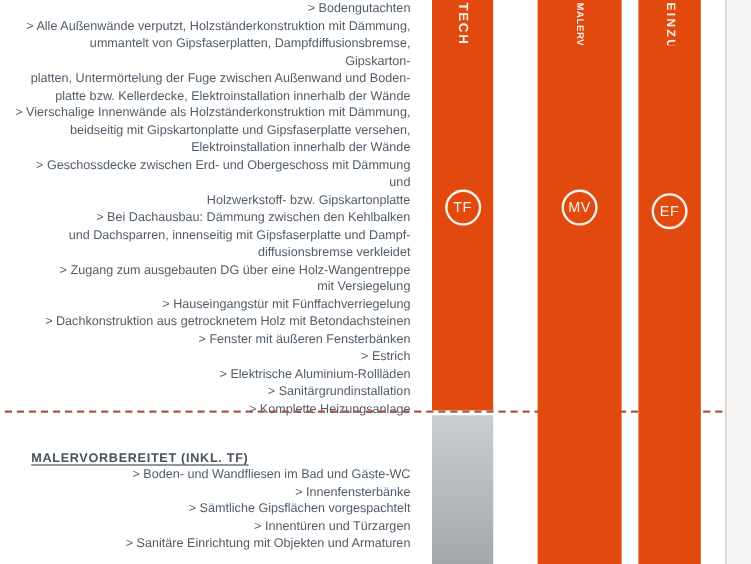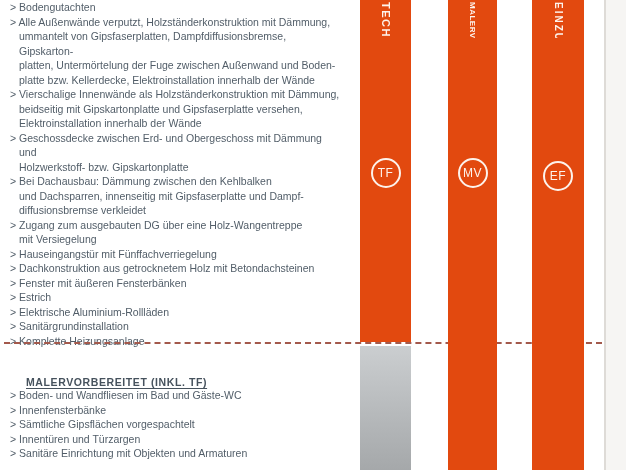--- a/index.html
+++ b/index.html
@@ -2,36 +2,36 @@
 <html><head>
 <meta charset="utf-8">
 <style>
   html,body { margin:0; padding:0; background:#ffffff; }
   .page {
     position:relative; width:626px; height:470px; background:#ffffff;
     overflow:hidden; font-family:"Liberation Sans", sans-serif;
   }
   
   .list { position:absolute; left:10px; width:332px; color:#515d68;
-          font-size:10.5px; line-height:14.5px; }
+          font-size:10.5px; line-height:14.5px;text-align:right; }
   .list .item { padding-left:9px; text-indent:-9px; white-space:pre-line; }
   .list1 { top:0px; }
   .list2 { top:388px; }
   .sec2-title {
     position:absolute; left:10px; top:360px; margin:16px;
     font-size:10.5px; font-weight:bold; letter-spacing:0.6px; color:#46525d;
     text-decoration:underline; text-underline-offset:2px;
   }
   
   .divider { position:absolute; left:4px; top:342px; width:598px;
              border-top:2px dashed #a3594c; z-index:1; }
   
   .col { position:absolute; top:0; height:470px; }
   .col1 { left:360px; width:51px; }
-  .col2 { left:448px; width:49px; }
+  .col2 { left:448px; width:70px; }
   .col3 { left:532px; width:52px; }
   .orange-full  { position:absolute; top:0; left:0; right:0; height:470px;
                   background:#e2490f; z-index:2; }
   .orange-part  { position:absolute; top:0; left:0; right:0; height:342px;
                   background:#e2490f; z-index:2; }
   .gray-part    { position:absolute; top:346px; left:0; right:0; height:124px;
                   background:linear-gradient(#cbced0,#a5a8aa); z-index:2; }
   .label-clip { position:absolute; top:0; left:0; right:0; height:38px;
                 overflow:hidden; display:flex; justify-content:center; z-index:3; }
   .vlabel { writing-mode:vertical-rl; color:#fdf3ec; font-weight:bold; padding-top:2px; }

